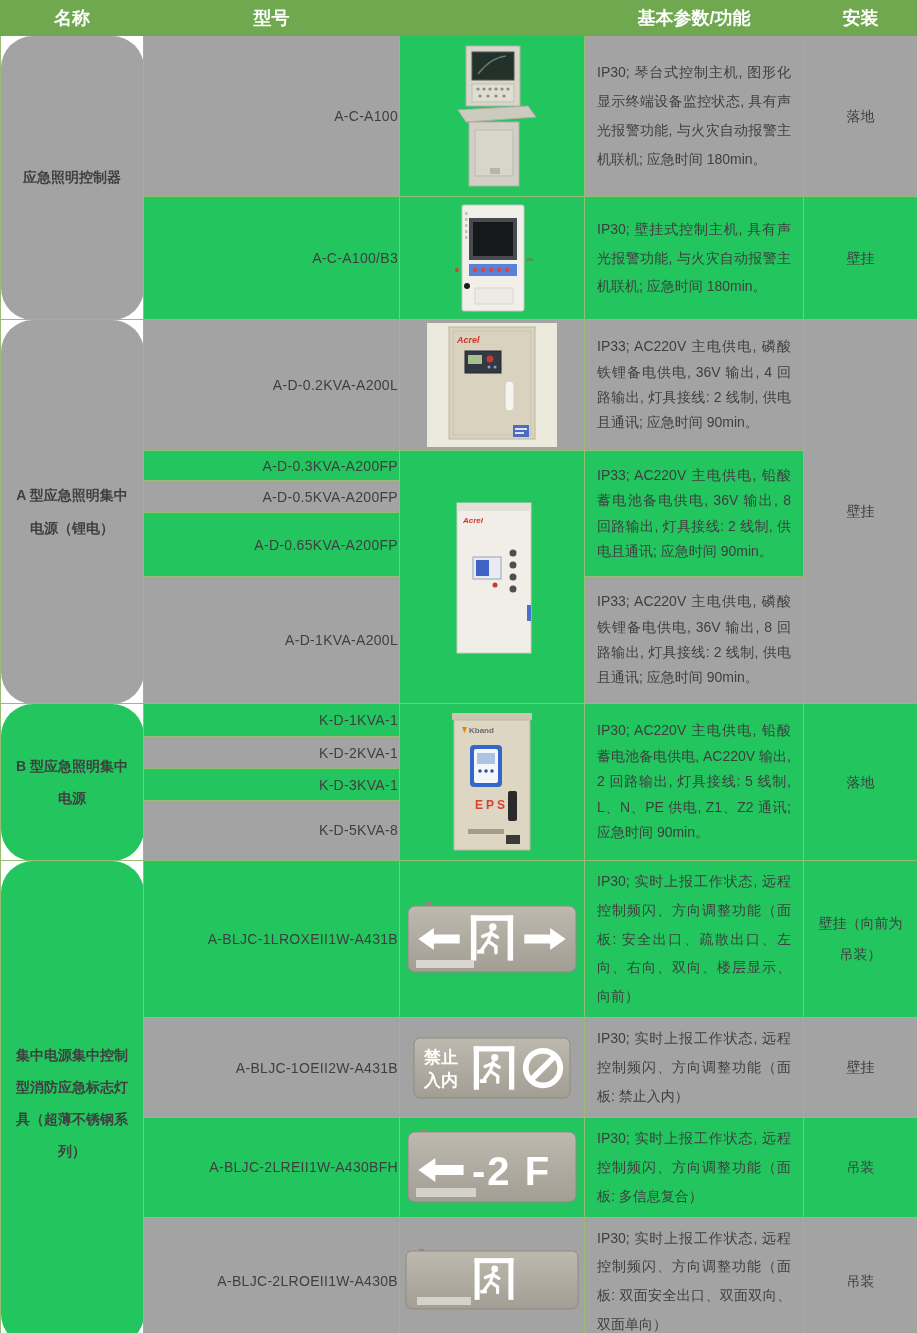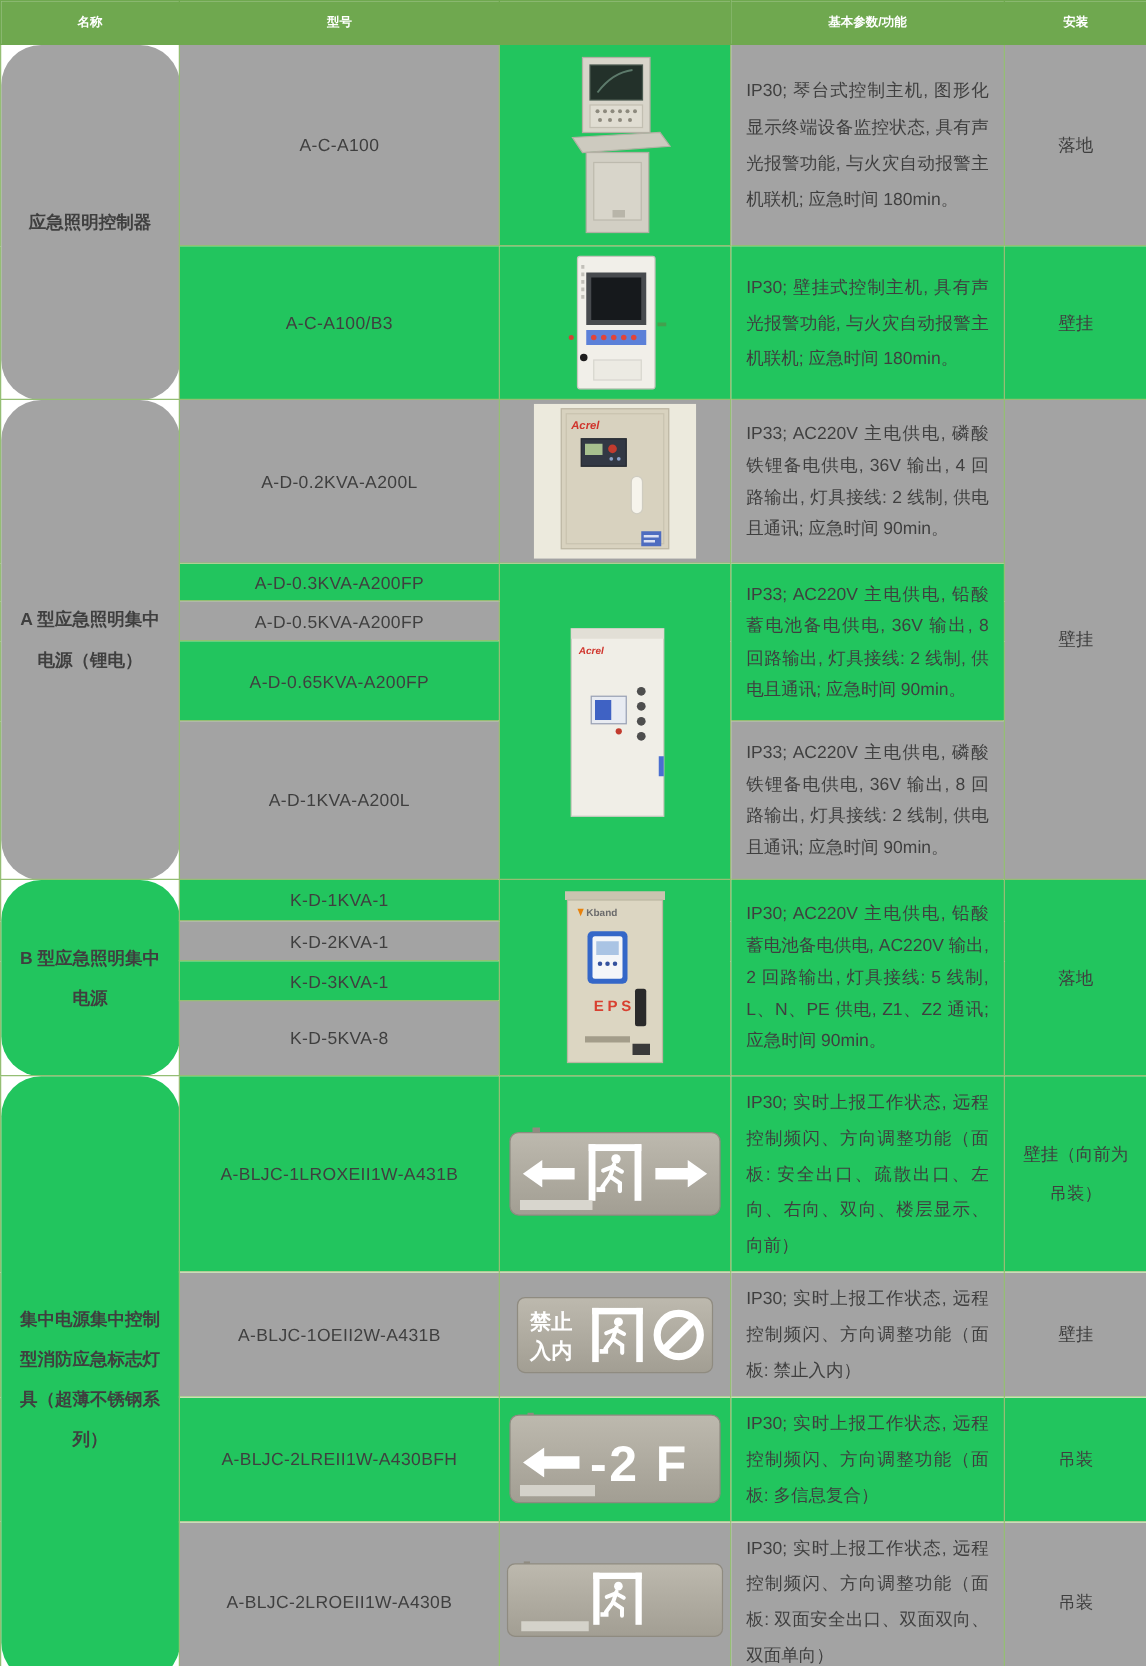--- a/index.html
+++ b/index.html
@@ -1,24 +1,24 @@
 <!DOCTYPE html>
 <html><head>
 <meta charset="utf-8">
 <style>
   html,body{margin:0;padding:0;background:#ffffff;}
   body{font-family:"Liberation Sans","DejaVu Sans",sans-serif;color:#3f3f3f;}
   .page{width:917px;margin:0 auto;}
   table.spec{width:917px;table-layout:fixed;border-collapse:collapse;border-bottom:3px solid #95be74;}
   td{border:1px solid #95be74;vertical-align:middle;font-size:14px;overflow:hidden;}
-  th{background:#6fa84f;border:1px solid #6fa84f;color:#ffffff;font-size:10px;font-weight:bold;height:33px;padding:0;}
+  th{background:#6fa84f;border:1px solid #6fa84f;color:#ffffff;font-size:18px;font-weight:bold;height:33px;padding:0;}
   .g{background:#a3a3a3;}
   .w{background:#22c55e;margin-top:30px;}
   .name{font-weight:bold;text-align:center;line-height:2.3;padding:0 15px;border-radius:32px;}
-  .model{text-align:center;letter-spacing:.3px;}
+  .model{text-align:right;letter-spacing:.3px;}
   .param{text-align:justify;padding:6px 12px;line-height:2.06;}
   .param.tight{line-height:1.82;padding:4px 12px;}
   .install{text-align:center;line-height:2.2;padding:4px 10px;}
   .imgc{text-align:center;padding:3px;}
   .imgc svg{display:block;margin:0 auto;}
   .hidden-defs{position:absolute;width:0;height:0;overflow:hidden;}
   text{font-family:"Liberation Sans","DejaVu Sans",sans-serif;}
 </style>
 </head>
 <body>

